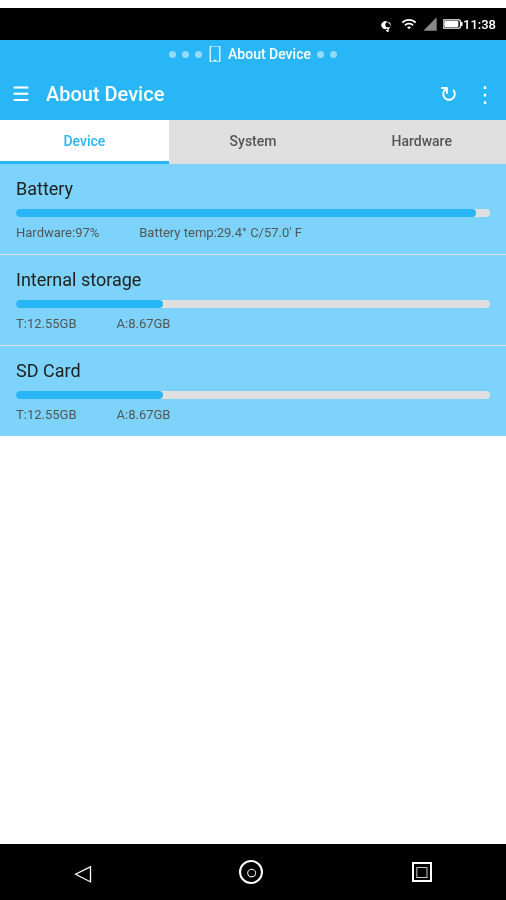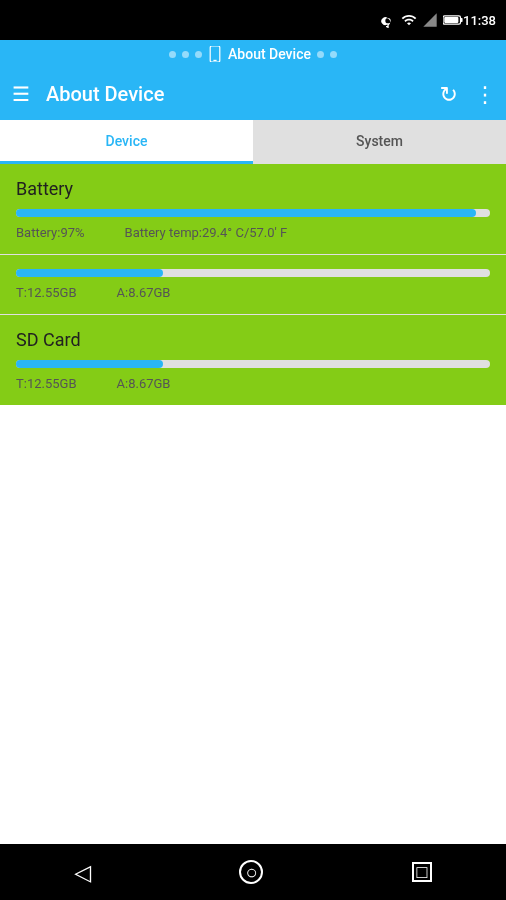--- a/index.html
+++ b/index.html
@@ -1,22 +1,22 @@
 <!DOCTYPE html>
 <html><head>
   <meta charset="utf-8">
   <style>
     * { margin: 0; padding: 0; box-sizing: border-box; }
     body { width: 506px; height: 900px; font-family: 'Roboto', Arial, sans-serif; background: #fff; overflow: hidden; }
 
     
     .status-bar {
-      width: 100%; height: 40px; background: #000;
+      width: 100%; height: 32px; background: #000;
       display: flex; align-items: center; justify-content: flex-end;
-      padding: 0 10px; 
+      padding: 0 10px;  margin-top: 8px;
     }
     .status-icons { display: flex; align-items: center; gap: 5px; }
     .status-time { color: #fff; font-size: 13px; font-weight: 500; }
 
     
     .pager-bar {
       width: 100%; height: 28px; background: #29b6f6;
       display: flex; align-items: center; justify-content: center; gap: 6px;
     }
     .pager-dot { width: 7px; height: 7px; border-radius: 50%; background: rgba(255,255,255,0.5); }
@@ -39,21 +39,21 @@
     }
     .tab {
       flex: 1; display: flex; align-items: center; justify-content: center;
       font-size: 14px; font-weight: 500; cursor: pointer;
       border-bottom: 3px solid transparent;
     }
     .tab.active { background: #fff; color: #29b6f6; border-bottom: 3px solid #29b6f6; }
     .tab.inactive { color: #555; background: #e0e0e0; }
 
     
-    .content { width: 100%; background: #84cc16; padding: 0; }
+    .content { width: 100%; background: #7dd3fc; padding: 0; }
 
     
     .section { padding: 14px 16px 0 16px; border-bottom: 1px solid #e0e0e0; }
     .section-title { font-size: 18px; font-weight: 400; color: #212121; margin-bottom: 10px; }
 
     
     .progress-container { width: 100%; height: 8px; background: #e0e0e0; border-radius: 4px; margin-bottom: 8px; }
     .progress-bar { height: 8px; background: #29b6f6; border-radius: 4px; }
 
     
@@ -122,37 +122,41 @@
   </div>
 </div>
 
 <div class="tabs">
   <div class="tab active">
     <span>Device</span>
   </div>
   <div class="tab inactive">
     <span>System</span>
   </div>
+  <div class="tab inactive">
+    <span>Hardware</span>
+  </div>
 </div>
 
 <div class="content">
 
   <div class="section">
     <div class="section-title">Battery</div>
     <div class="progress-container">
       <div class="progress-bar" style="width:97%;"></div>
     </div>
     <div class="stats-row">
-      <span class="stat-label">Battery:97%</span>
+      <span class="stat-label">Hardware:97%</span>
       <span class="stat-label">Battery temp:29.4° C/57.0' F</span>
     </div>
   </div>
 
 
   <div class="section">
+    <div class="section-title">Internal storage</div>
     <div class="progress-container">
       <div class="progress-bar" style="width:31%;"></div>
     </div>
     <div class="stats-row">
       <span class="stat-label">T:12.55GB</span>
       <span class="stat-label">A:8.67GB</span>
     </div>
   </div>
 
   <div class="section" style="border-bottom:none;">

